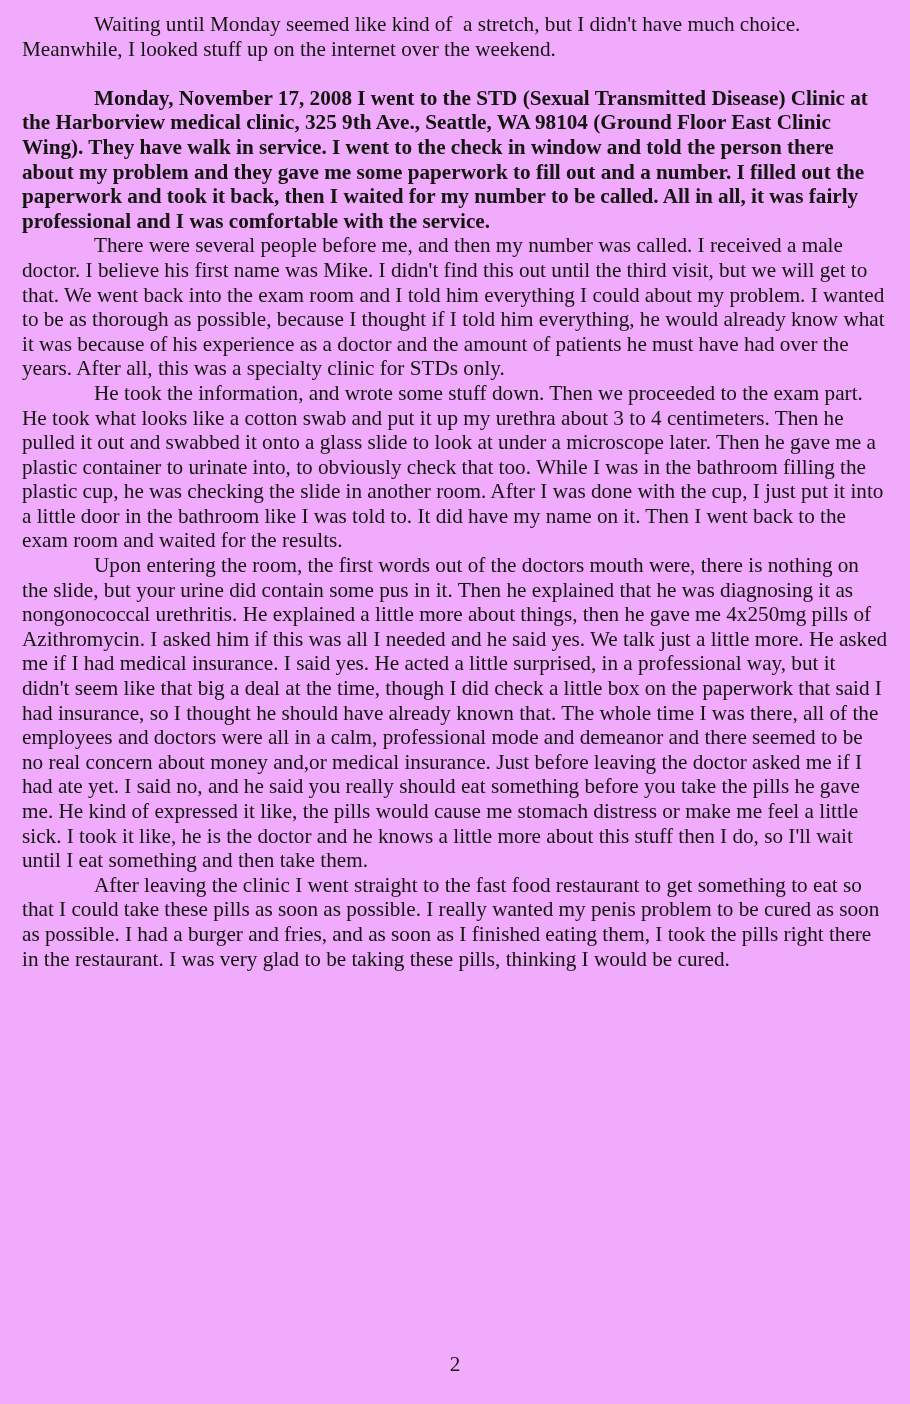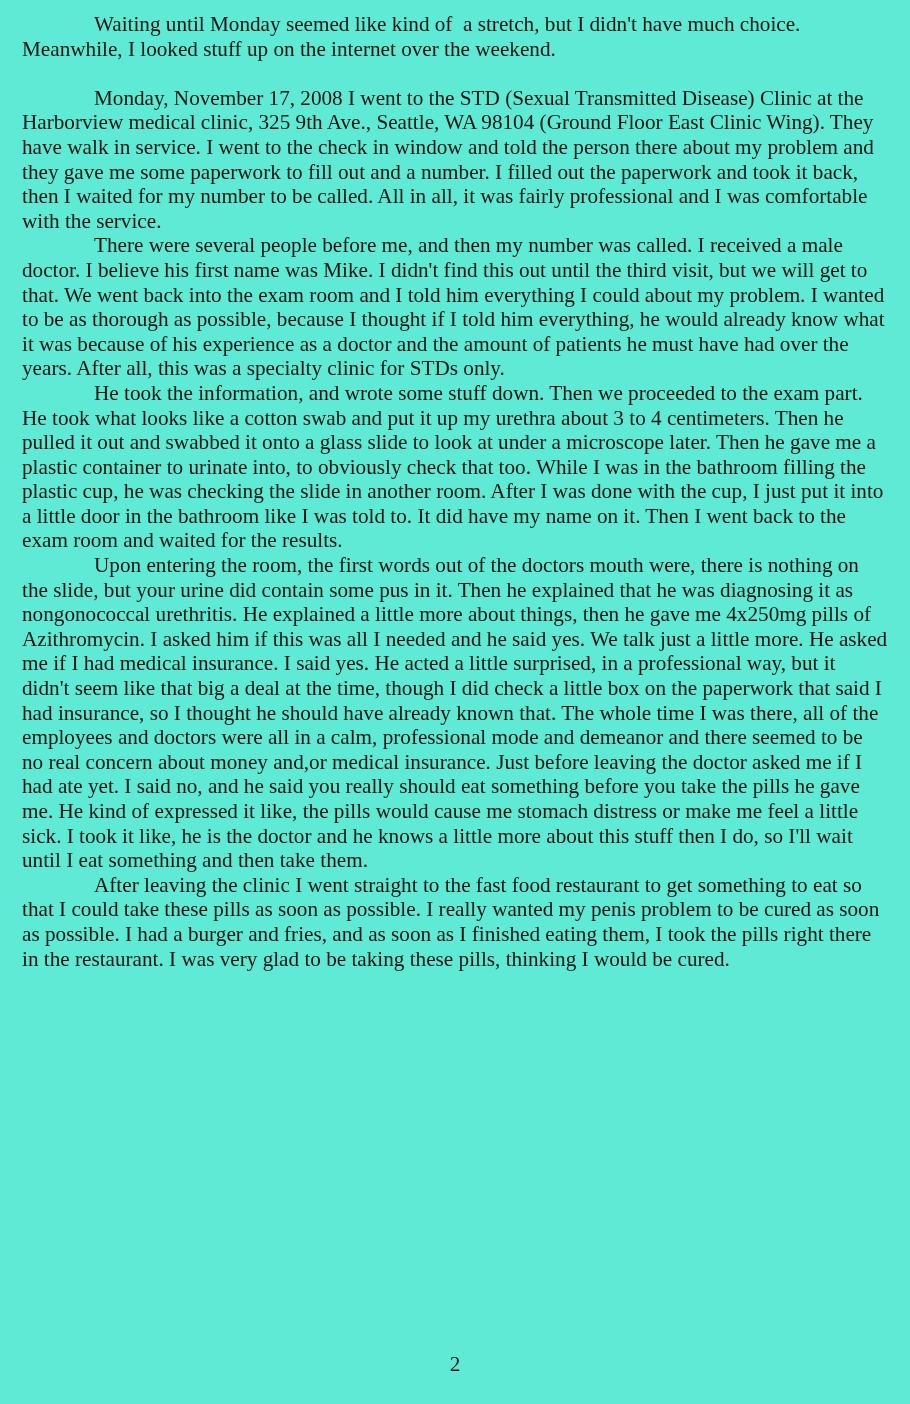--- a/index.html
+++ b/index.html
@@ -6,21 +6,21 @@
     margin: 0;
     padding: 0;
   }
   body {
     background: #f8f8e8;
   }
   .page {
     position: relative;
     width: 910px;
     height: 1404px;
-    background: #5eead4;
+    background: #f0abfc;
     box-sizing: border-box;
     overflow: hidden;
     font-family: "Liberation Serif", "DejaVu Serif", serif;
     color: #141410;
   }
   .body-text {
     position: absolute;
     left: 22px;
     top: 12px;
     width: 866px;
@@ -29,20 +29,21 @@
     text-align: left;
     -webkit-font-smoothing: antialiased;
   }
   .para {
     margin: 0;
     text-indent: 72px;
     white-space: pre-wrap;
   }
   .para.gap-before {
     margin-top: 24.6px;
+    font-weight: bold;
   }
   .page-number {
     position: absolute;
     left: 0;
     right: 0;
     top: 1352px;
     text-align: center;
     font-size: 21.2px;
     line-height: 24.6px;
     font-family: "Liberation Serif", "DejaVu Serif", serif;

